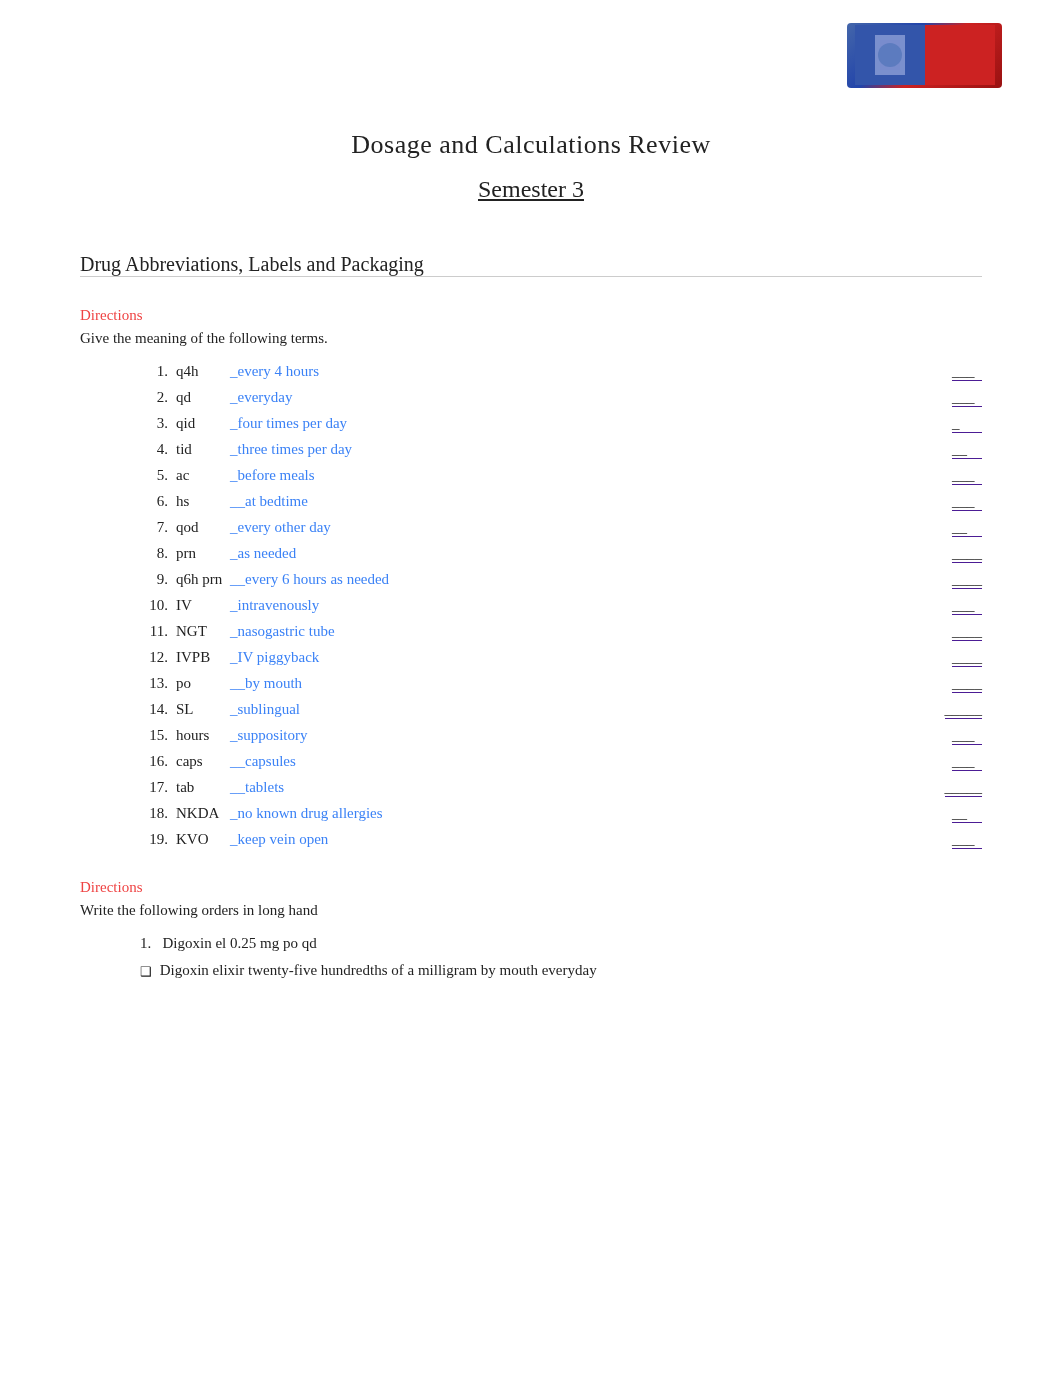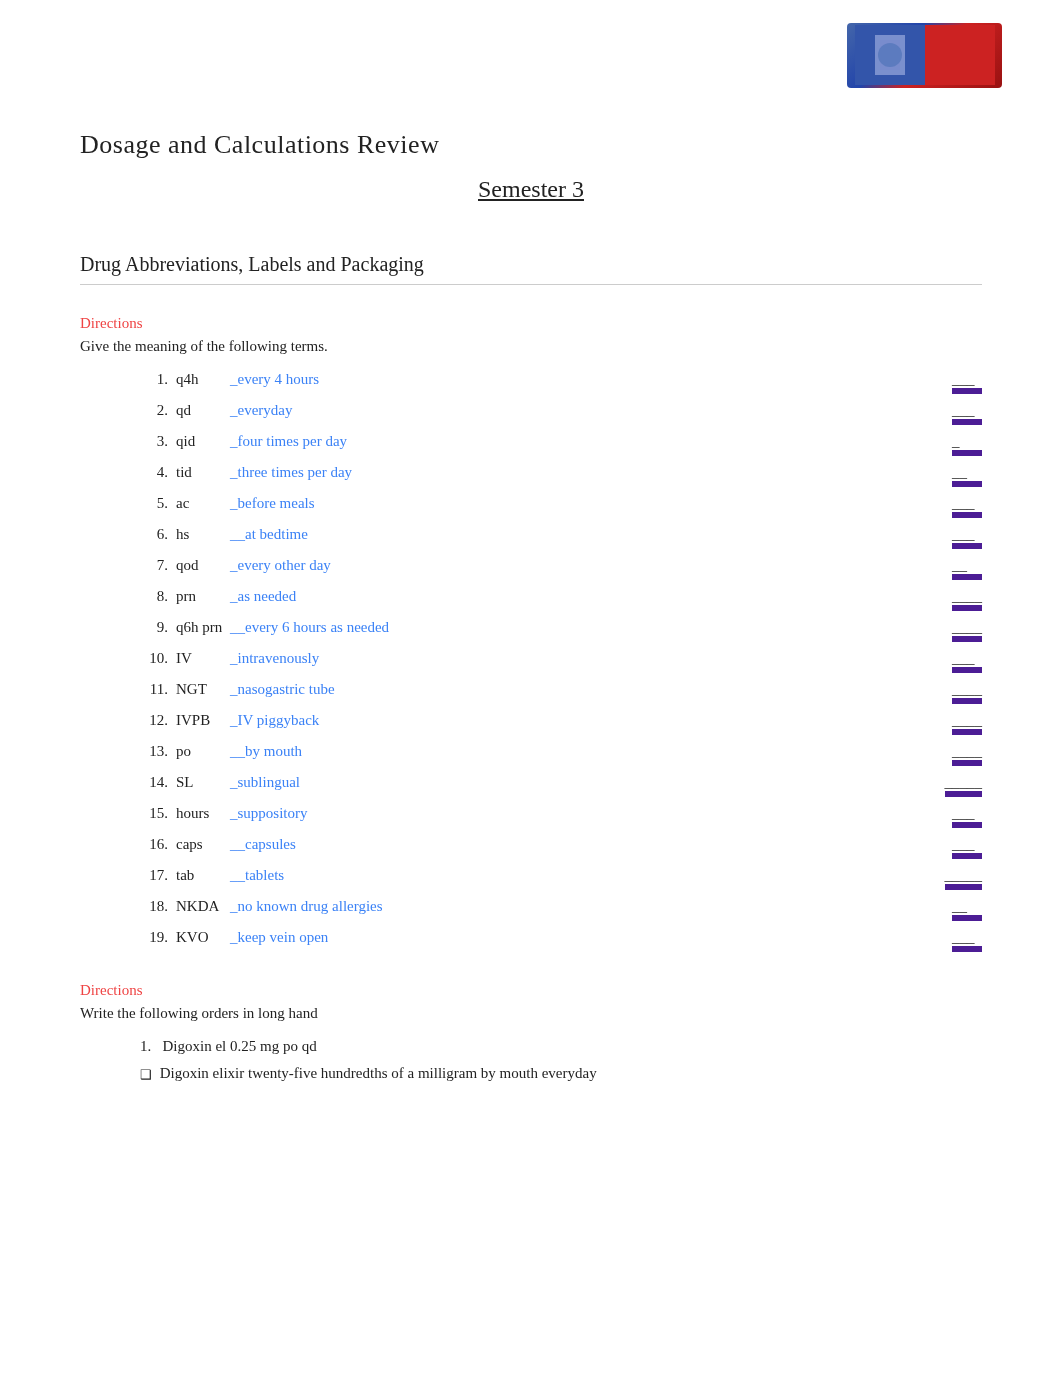--- a/index.html
+++ b/index.html
@@ -49,40 +49,41 @@
       width: 100%;
       height: 100%;
       background:
         linear-gradient(135deg, #4466aa 0%, #2244aa 35%, #cc2222 55%, #991111 100%);
       display: flex;
       align-items: center;
       justify-content: center;
     }
 
     .page-title {
+      text-align: center;
       font-size: 26px;
       font-weight: normal;
       margin-top: 90px;
       margin-bottom: 16px;
       letter-spacing: 0.5px;
     }
 
     .page-subtitle {
       text-align: center;
       font-size: 24px;
       font-weight: normal;
       margin-bottom: 50px;
       text-decoration: underline;
     }
 
     .section-title {
       font-size: 20px;
       font-weight: normal;
       border-bottom: 1px solid #ccc;
-      padding-bottom: 8px;
+      padding-bottom: 0;
       margin-bottom: 16px;
       margin-top: 20px;
     }
 
     .directions-label {
       color: #ef4444;
       font-size: 15px;
       margin-bottom: 6px;
       font-style: normal;
     }
@@ -118,21 +119,21 @@
       min-width: 50px;
     }
 
     .item-meaning {
       color: #3b82f6;
       flex: 1;
     }
 
     .underline-answer {
       display: inline-block;
-      border-bottom: 6px solid #4c1d95;
+      border-bottom: 1px solid #4c1d95;
       min-width: 30px;
       margin-left: 4px;
       vertical-align: bottom;
     }
 
     .directions-section {
       margin-top: 30px;
     }
 
     .long-hand-list {

